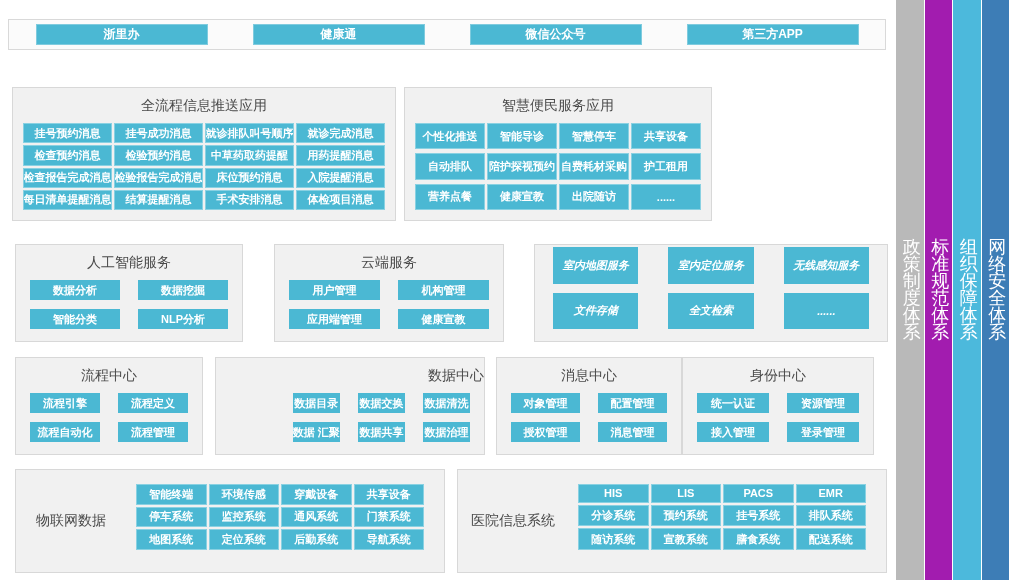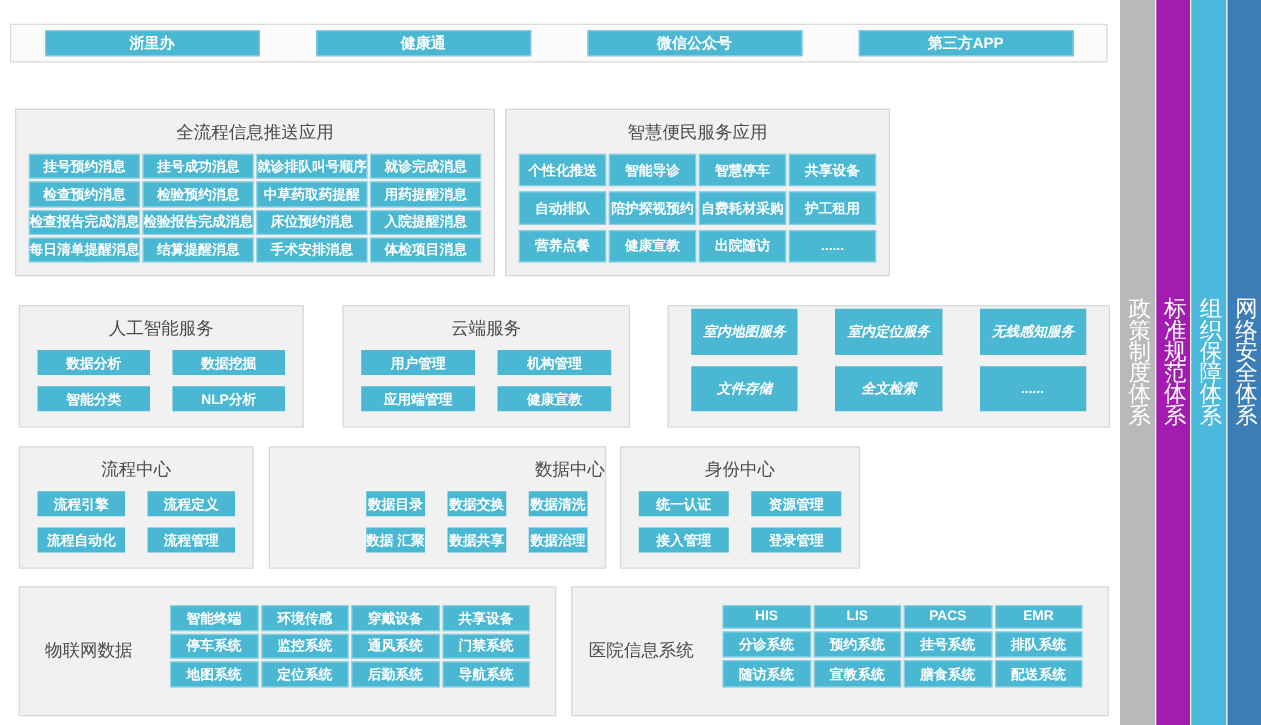--- a/index.html
+++ b/index.html
@@ -59,21 +59,21 @@
   .row-l3{margin:23px 0 0 15px;height:98px;}
   .p-ai{width:228px;}
   .p-cloud{width:230px;margin-left:31px;}
   .p-other{width:354px;margin-left:30px;}
 
   
   .row-l4{margin:15px 0 0 15px;height:98px;}
   .p-flow{width:188px;}
   .p-data{width:270px;margin-left:12px;align-items:flex-end;}
   .p-msg{width:186px;margin-left:11px;}
-  .p-identity{width:192px;margin-left:11px;}
+  .p-identity{width:192px;}
 
   
   .row-l5{margin:14px 0 0 15px;height:104px;gap:12px;}
   .panel-h{flex-direction:row;align-items:center;padding:0 10px 0 0;}
   .p-iot,.p-his{width:430px;}
   .side-label{flex:0 0 110px;text-align:center;font-size:14px;color:#4a4a4a;}
   .panel-h .btn-grid{flex:1;height:66px;}
 
   
   .bars{position:absolute;left:896px;top:0;width:113px;height:580px;display:flex;gap:1px;}
@@ -185,20 +185,29 @@
       <div class="panel-title">数据中心</div>
       <div class="btn-grid cols-3 loose">
           <div class="btn">数据目录</div>
           <div class="btn">数据交换</div>
           <div class="btn">数据清洗</div>
           <div class="btn">数据 汇聚</div>
           <div class="btn">数据共享</div>
           <div class="btn">数据治理</div>
         </div>
     </div>
+    <div class="panel p-msg">
+      <div class="panel-title">消息中心</div>
+      <div class="btn-grid cols-2 loose">
+          <div class="btn">对象管理</div>
+          <div class="btn">配置管理</div>
+          <div class="btn">授权管理</div>
+          <div class="btn">消息管理</div>
+        </div>
+    </div>
     <div class="panel p-identity">
       <div class="panel-title">身份中心</div>
       <div class="btn-grid cols-2 loose">
           <div class="btn">统一认证</div>
           <div class="btn">资源管理</div>
           <div class="btn">接入管理</div>
           <div class="btn">登录管理</div>
         </div>
     </div>
   </div>

